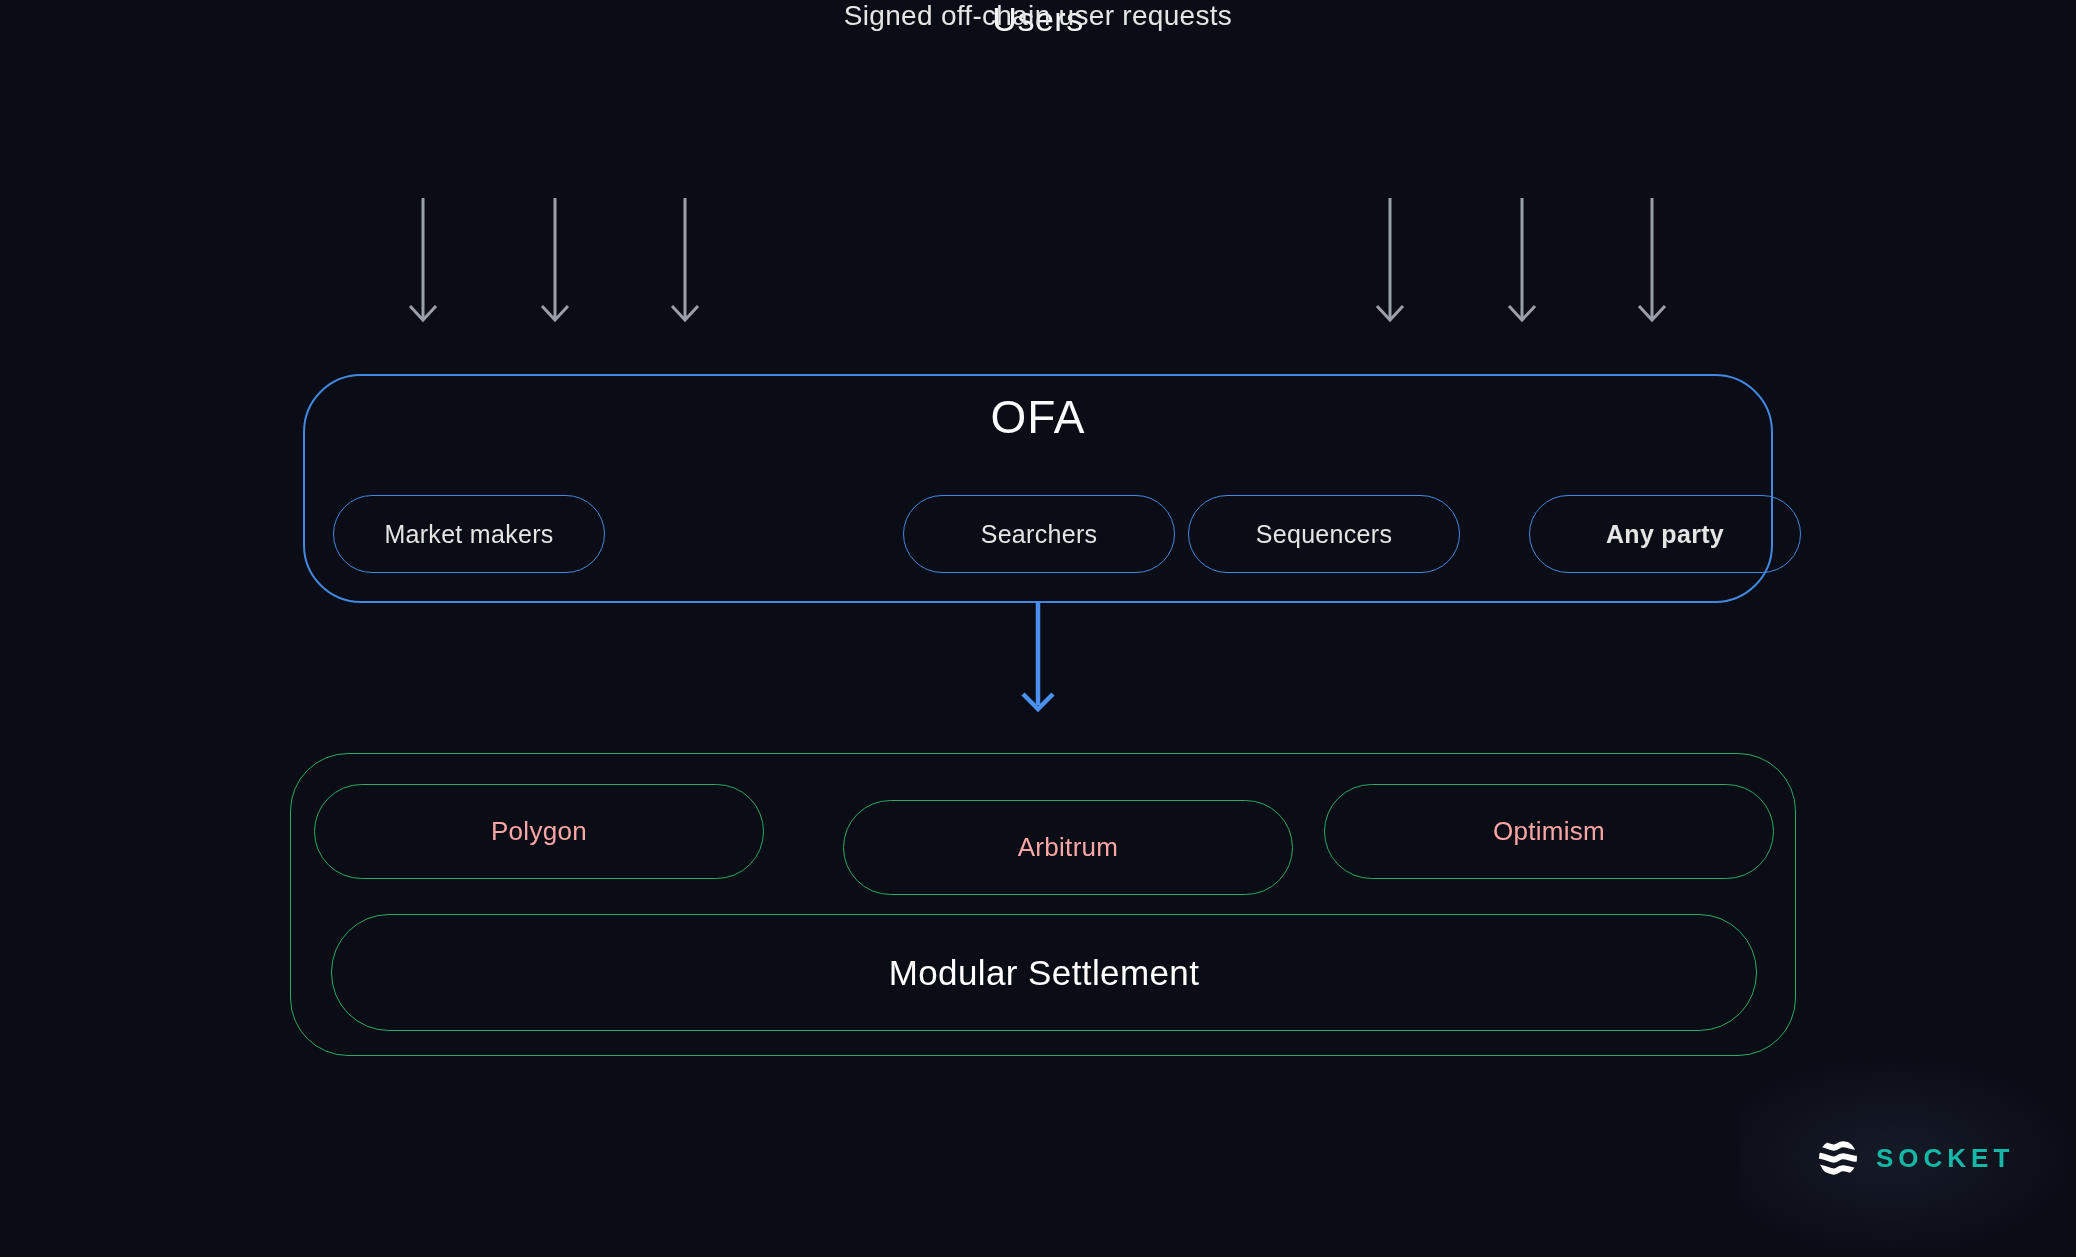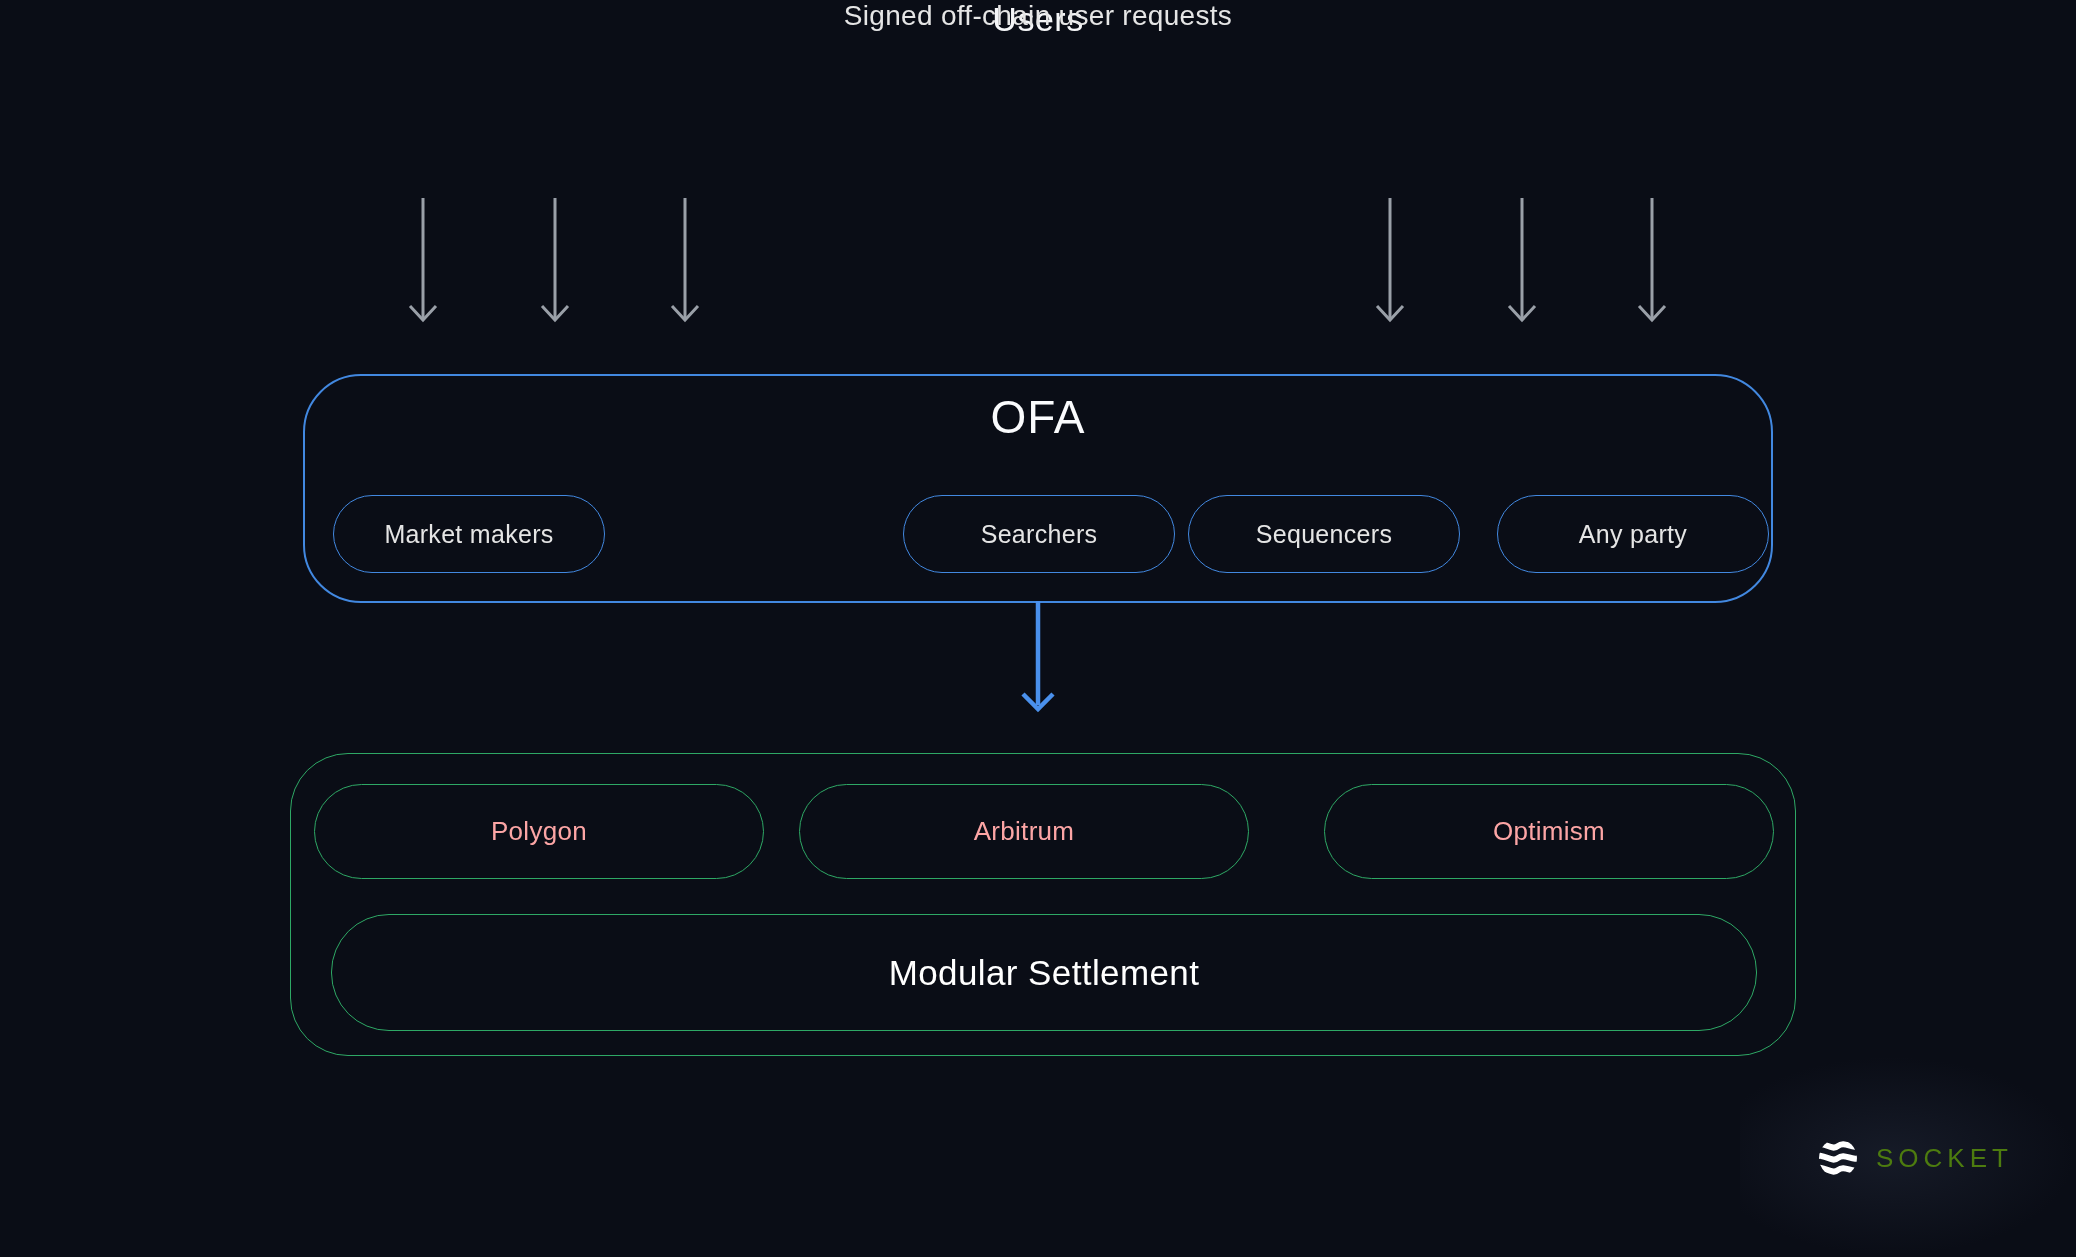--- a/index.html
+++ b/index.html
@@ -63,42 +63,42 @@
     box-sizing: border-box;
     display: flex; align-items: center; justify-content: center;
     color: #e5e5e5;
     font-size: 25px;
     letter-spacing: 0.3px;
   }
   .pill-0 { left: 28px;   width: 272px; }
   .pill-1 { left: 313px;  width: 272px; }
   .pill-2 { left: 598px;  width: 272px; }
   .pill-3 { left: 883px;  width: 272px; }
-  .pill-4 { left: 1192px; width: 272px; }
+  .pill-4 { left: 1224px; width: 272px; font-weight: bold; }
 
   
   .settlement-box {
     left: 290px; top: 753px;
     width: 1506px; height: 303px;
     border: 1.5px solid #2ea865;
     border-radius: 58px;
     box-sizing: border-box;
   }
   .green-pill {
     top: 30px; height: 95px;
     border: 1.5px solid #2ea865;
     border-radius: 48px;
     box-sizing: border-box;
     display: flex; align-items: center; justify-content: center;
     color: #fca5a5;
     font-size: 26px;
     letter-spacing: 0.3px;
   }
   .chain-0 { left: 23px;   width: 450px; }
-  .chain-1 { left: 508px;  width: 450px; }
+  .chain-1 { left: 552px;  width: 450px; margin-top: 16px; }
   .chain-2 { left: 1033px; width: 450px; }
   .modular-pill {
     left: 40px; top: 160px;
     width: 1426px; height: 117px;
     border: 1.5px solid #2ea865;
     border-radius: 58px;
     box-sizing: border-box;
     display: flex; align-items: center; justify-content: center;
     color: #ffffff;
     font-size: 35px;
@@ -112,23 +112,23 @@
     background: radial-gradient(ellipse at 45% 50%, rgba(44,52,72,0.35), rgba(10,13,22,0) 70%);
     border-radius: 28px;
   }
   .brand {
     left: 1818px; top: 1138px;
     display: flex; align-items: center;
   }
   .brand-icon { width: 40px; height: 40px; }
   .brand-name {
     margin-left: 18px;
-    color: #4d7c0f;
+    color: #14b8a6;
     font-size: 26px;
-    font-weight: 400;
+    font-weight: 700;
     letter-spacing: 5px;
   }
 </style>
 </head>
 <body>
 
 <div id="canvas">
 
   <div class="abs users-title">Users</div>
   <div class="abs users-subtitle">Signed off-chain user requests</div>

